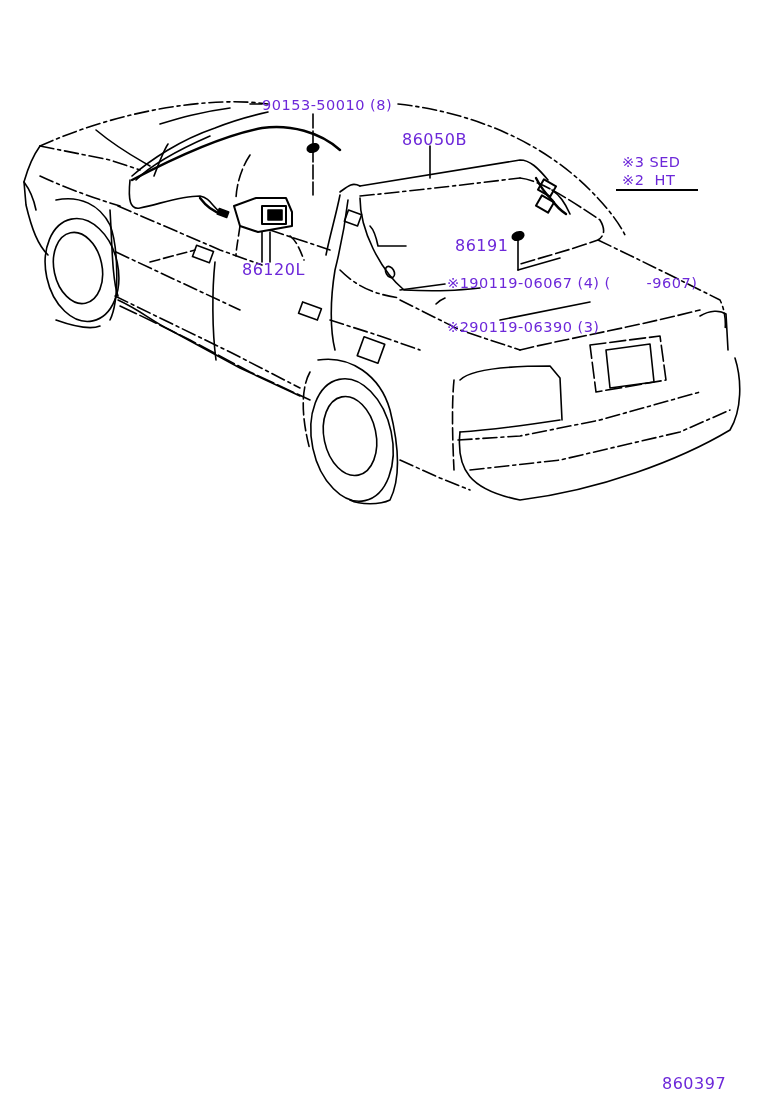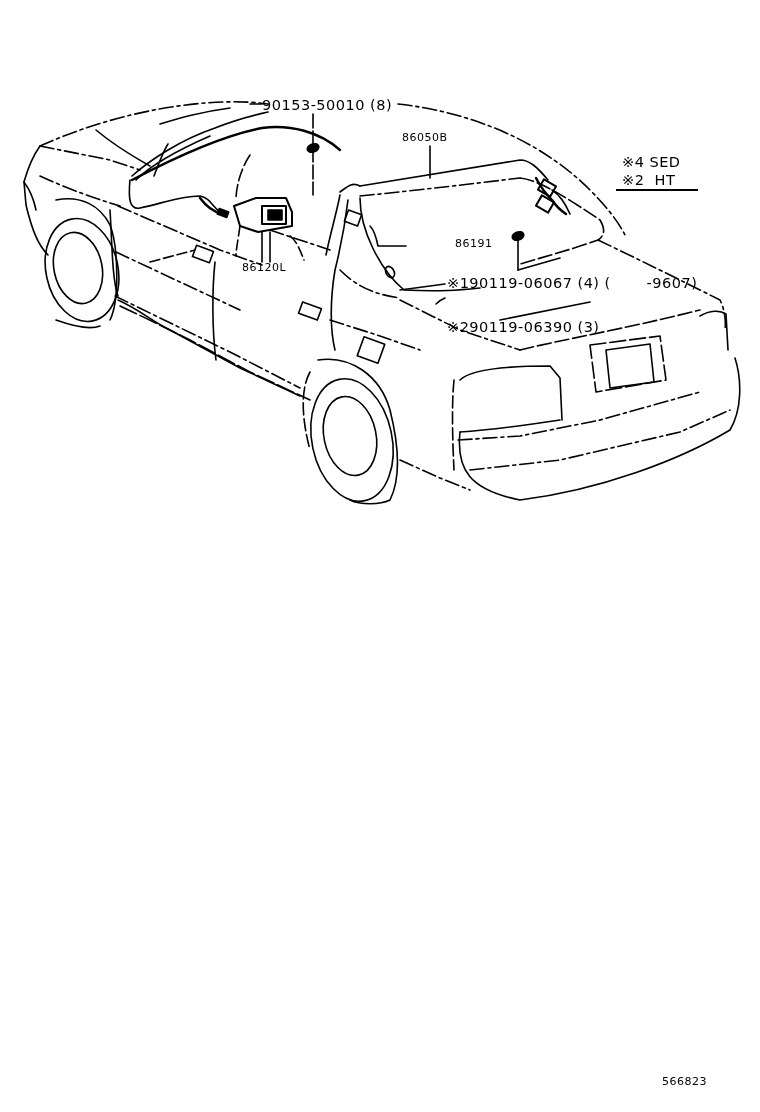--- a/index.html
+++ b/index.html
@@ -2,26 +2,26 @@
 <html><head>
   <meta charset="utf-8">
   <style>
     html, body { margin: 0; padding: 0; background: #ffffff; }
     body { width: 760px; height: 1112px; position: relative; overflow: hidden; }
     .canvas { position: absolute; left: 0; top: 0; width: 760px; height: 1112px; }
     svg.drawing { position: absolute; left: 0; top: 0; }
     .lbl {
       position: absolute;
       font-family: "DejaVu Sans", sans-serif;
-      color: #000000;
+      color: #6d28d9;
       white-space: pre;
       line-height: 1;
       letter-spacing: 0.5px;
     }
-    .lg { font-size: 11px; }
+    .lg { font-size: 16px; }
     .md { font-size: 14.5px; }
     .legend-rule { position: absolute; left: 616px; top: 189px; width: 82px; height: 2px; background: #000; }
   </style>
 </head>
 <body>
 
 <div class="canvas">
 
   <svg class="drawing" width="760" height="1112" viewBox="0 0 760 1112" xmlns="http://www.w3.org/2000/svg">
     <g fill="none" stroke="#000" stroke-width="1.6" stroke-linecap="round" stroke-linejoin="round">
@@ -131,18 +131,18 @@
     </g>
   </svg>
 
   <div class="lbl md" style="left:262px; top:98px;">90153-50010 (8)</div>
   <div class="lbl lg" style="left:402px; top:132px;">86050B</div>
   <div class="lbl lg" style="left:242px; top:262px;">86120L</div>
   <div class="lbl lg" style="left:408px; top:238px;margin-left:47px;">86191</div>
   <div class="lbl md" style="left:447px; top:276px;">※190119-06067 (4) (       -9607)</div>
   <div class="lbl md" style="left:447px; top:320px;">※290119-06390 (3)</div>
 
-  <div class="lbl md" style="left:622px; top:155px;">※4 SED</div>
+  <div class="lbl md" style="left:622px; top:155px;">※3 SED</div>
   <div class="lbl md" style="left:622px; top:173px;text-align:center;">※2  HT</div>
   <div class="legend-rule"></div>
 
-  <div class="lbl lg" style="left:662px; top:1076px;">566823</div>
+  <div class="lbl lg" style="left:662px; top:1076px;">860397</div>
 </div>
 
 </body></html>

